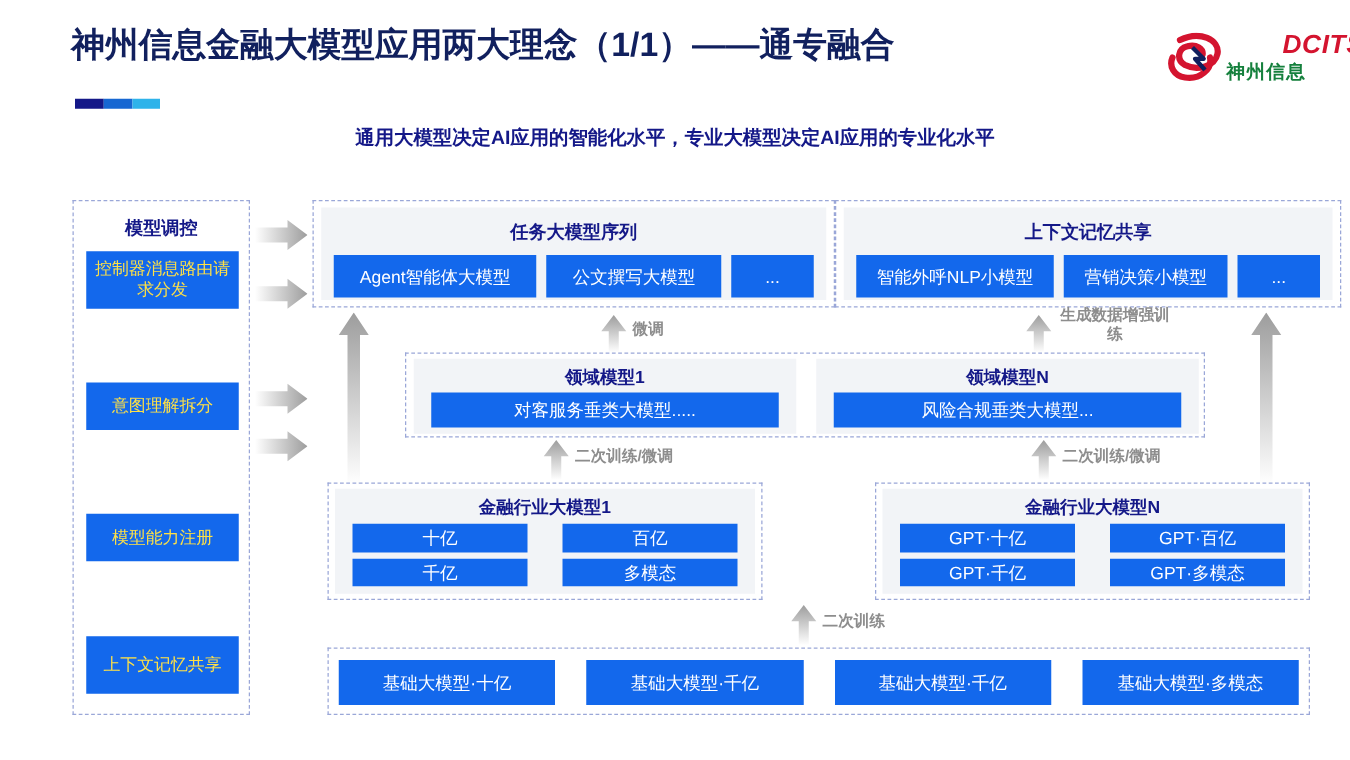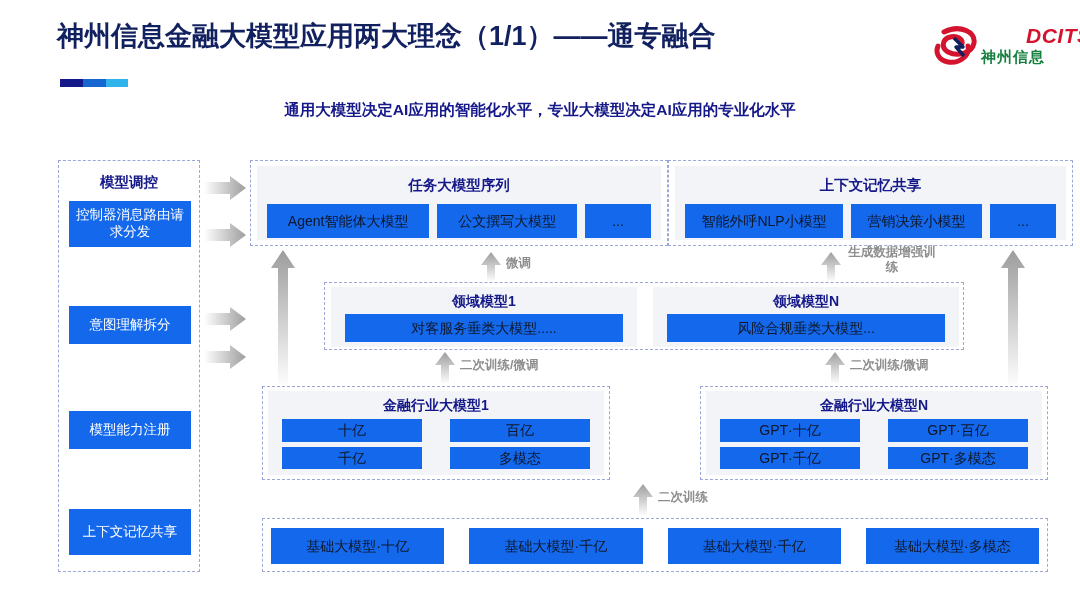--- a/index.html
+++ b/index.html
@@ -96,21 +96,21 @@
   }
   .group-title {
     font-size: 14px;
     font-weight: bold;
     color: #141888;
     text-align: center;
     line-height: 1;
   }
   .blue-box {
     background: #1368ec;
-    color: #0f172a;
+    color: #ffffff;
     display: flex;
     align-items: center;
     justify-content: center;
     text-align: center;
     font-size: 14px;
     box-sizing: border-box;
     line-height: 1.15;
   }
 
   
@@ -126,21 +126,21 @@
     font-size: 14.5px;
     font-weight: bold;
     color: #141888;
     text-align: center;
   }
   .left-item {
     position: absolute;
     left: 10px;
     width: 122px;
     background: #1368ec;
-    color: #ffffff;
+    color: #fde047;
     font-size: 13.5px;
     display: flex;
     align-items: center;
     justify-content: center;
     text-align: center;
     line-height: 1.25;
     box-sizing: border-box;
     padding: 2px 4px;
   }
   .left-item.i0 { top: 40px;  height: 46px; }

